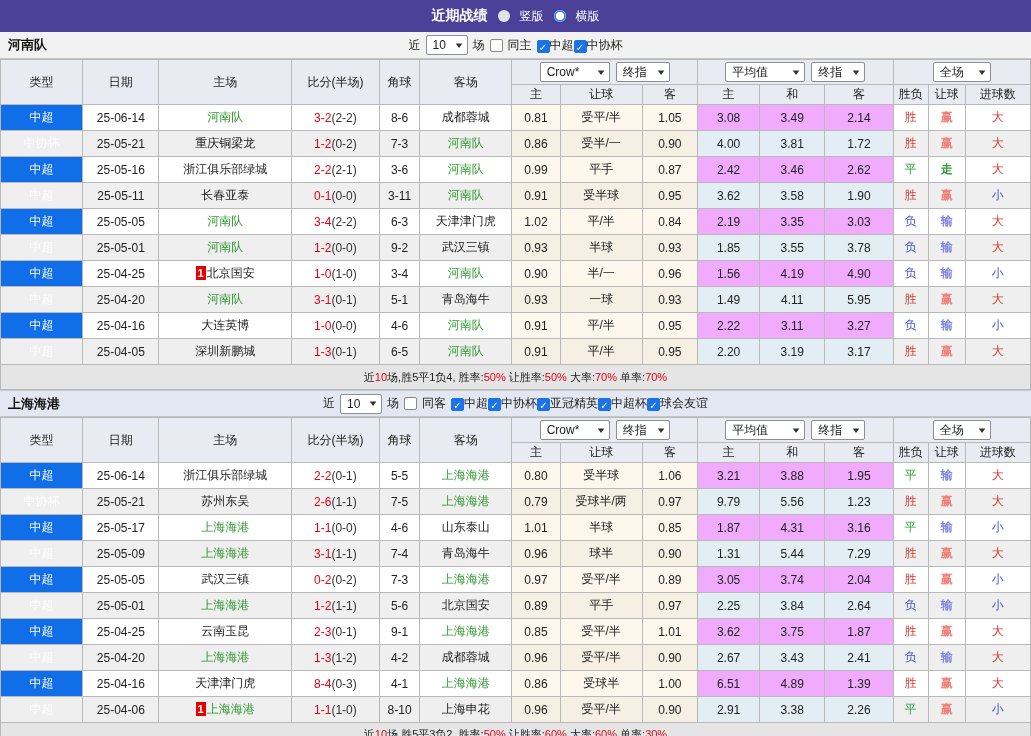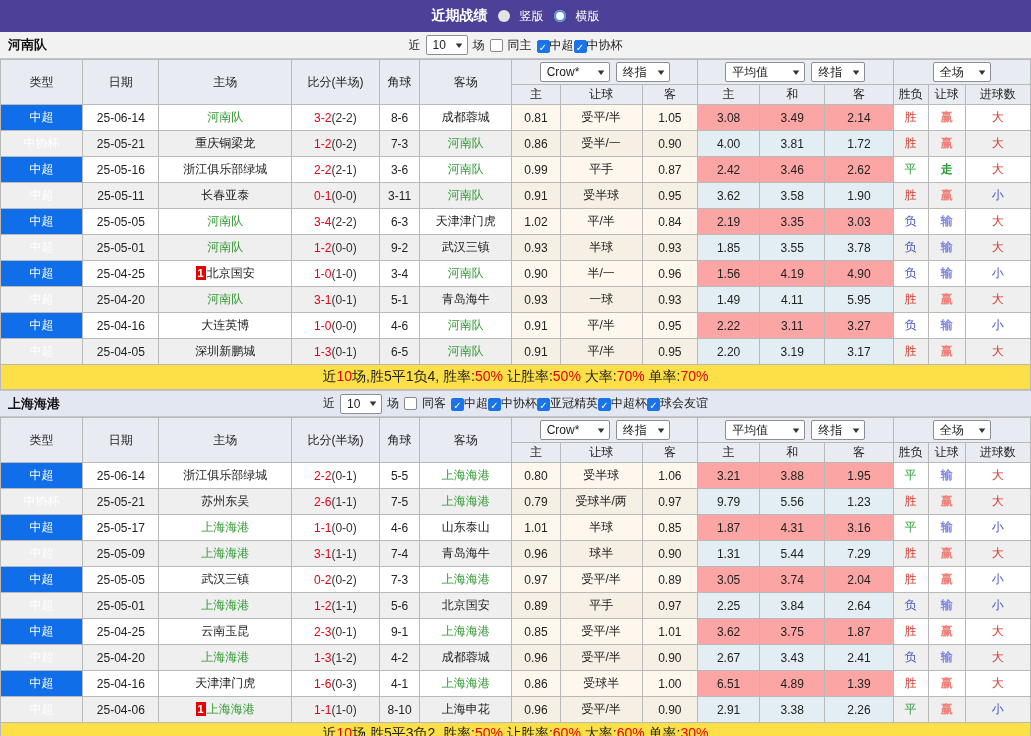--- a/index.html
+++ b/index.html
@@ -24,35 +24,35 @@
   .cb.on { background:#1a73e8; border-color:#1a73e8; color:#fff; font-size:10px; line-height:13px; text-align:center; font-weight:bold; }
   .lbl { cursor:default; }
   table { width:1031px; border-collapse:collapse; table-layout:fixed; }
   th, td { border:1px solid #b9b9b9; text-align:center; font-weight:normal; overflow:hidden; white-space:nowrap; }
   thead th { background:#e9ebf2; height:20px; }
   thead .grp-th { padding:2px 0; }
   tbody td { height:26px; }
   tbody tr.r-even td { background:#efefef; }
   td.c-crow { background:#fdf7ee; }
   tr.r-even td.c-crow { background:#f5efe4; }
-  td.c-avg { background:#fca5a5; }
+  td.c-avg { background:#f0abfc; }
   tr.r-even td.c-avg { background:#e3eef4; }
   td.lg-super { background:#106ee8; color:#fff; }
   td.lg-cup { background:#74a3ee; color:#fff; }
   .sc { color:#e60012; }
   .hf { color:#333; }
   .tg { color:#339933; }
   .badge { display:inline-block; background:#e60000; color:#fff; font-size:11px; line-height:14px; padding:0 2px; margin-right:1px; font-weight:bold; }
   td.res-win { color:#d23d32; }
   td.res-lose { color:#4355c8; }
   td.res-draw { color:#2f9e3c; }
   td.mid.res-win { color:#ef837b; font-weight:bold; }
   td.mid.res-lose { color:#8089e0; font-weight:bold; }
   td.mid.res-draw { color:#2f9e3c; font-weight:bold; }
-  tfoot td { height:25px; background:#fde047; font-size:14px; }
+  tfoot td { height:25px; background:#e5e5e5; font-size:11px; }
   .t2 tfoot td { height:23px; }
   .red { color:#e60012; }
   .grp-cells { display:flex; align-items:center; justify-content:center; gap:6px; }
 </style>
 </head>
 <body>
 
 <div class="topbar">
   <span class="title">近期战绩</span>
   <span class="radio-wrap">
@@ -546,21 +546,21 @@
         <td class="c-avg">3.43</td>
         <td class="c-avg">2.41</td>
         <td class="res-lose">负</td>
         <td class="mid res-lose">输</td>
         <td class="res-win">大</td>
       </tr>
       <tr class="r-odd">
         <td class="lg-super">中超</td>
         <td>25-04-16</td>
         <td><span>天津津门虎</span></td>
-        <td><span class="sc">1-6</span><span class="hf">(0-3)</span></td>
+        <td><span class="sc">8-4</span><span class="hf">(0-3)</span></td>
         <td>4-1</td>
         <td><span class="tg">上海海港</span></td>
         <td class="c-crow">0.86</td>
         <td class="c-crow">受球半</td>
         <td class="c-crow">1.00</td>
         <td class="c-avg">6.51</td>
         <td class="c-avg">4.89</td>
         <td class="c-avg">1.39</td>
         <td class="res-win">胜</td>
         <td class="mid res-win">赢</td>

